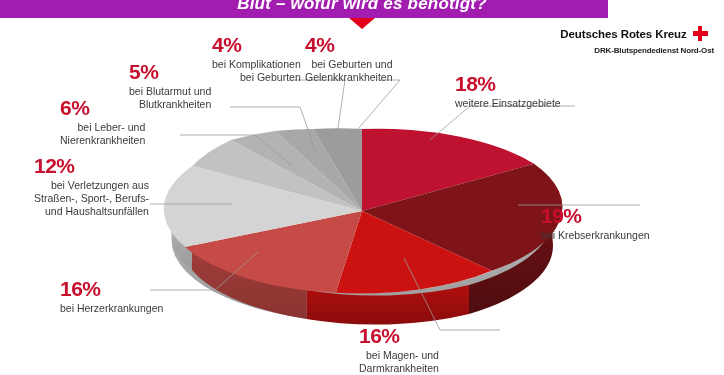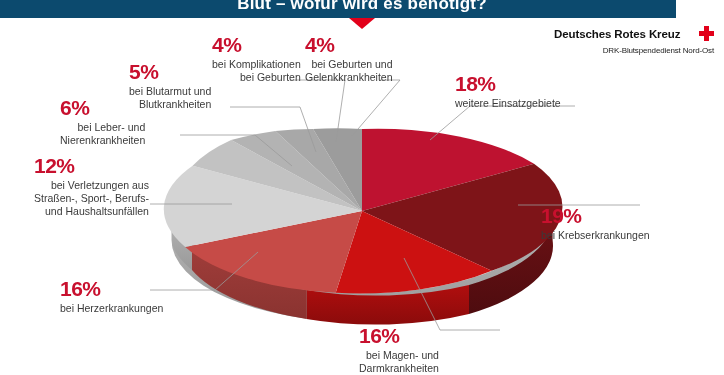--- a/index.html
+++ b/index.html
@@ -4,45 +4,46 @@
 <style>
   html,body{margin:0;padding:0;}
   body{
     width:724px;height:375px;overflow:hidden;position:relative;
     background:#ffffff;
     font-family:"Liberation Sans","DejaVu Sans",sans-serif;
     -webkit-font-smoothing:antialiased;
   }
   
   #header-banner{
-    position:absolute;left:0;top:0;width:676px;height:18px;
-    background:#0c4a6e;
+    position:absolute;left:0;top:0;width:608px;height:18px;
+    background:#a21caf;
+    font-style:italic;
   }
   #header-title{
     position:absolute;left:0;top:-6px;width:724px;
     text-align:center;color:#ffffff;
     font-size:17px;font-weight:bold;letter-spacing:.2px;
     white-space:nowrap;
   }
   #header-notch{
     position:absolute;left:50%;top:18px;margin-left:-13px;
     width:0;height:0;
     border-left:13px solid transparent;
     border-right:13px solid transparent;
     border-top:11px solid #E2001A;
   }
   
   #logo-block{position:absolute;right:10px;top:26px;width:160px;text-align:right;}
-  #logo-title-row{display:flex;align-items:center;justify-content:space-between;gap:6px;}
+  #logo-title-row{display:flex;align-items:center;justify-content:center;gap:6px;}
   #logo-title{font-size:11.5px;font-weight:bold;color:#111;letter-spacing:-.1px;}
   .cross{position:relative;width:15px;height:15px;flex:0 0 15px;}
   .cross:before,.cross:after{content:"";position:absolute;background:#E2001A;}
   .cross:before{left:5.2px;top:0;width:4.6px;height:15px;}
   .cross:after{top:5.2px;left:0;height:4.6px;width:15px;}
-  #logo-sub{font-size:8px;font-weight:normal;color:#222;margin-top:5px;letter-spacing:-.15px;}
+  #logo-sub{font-size:8px;font-weight:bold;color:#222;margin-top:5px;letter-spacing:-.15px;}
   .logo-line{font-size:7.2px;color:#333;margin-top:1.5px;letter-spacing:-.1px;}
   
   #chart-stage{position:absolute;left:0;top:0;width:724px;height:375px;}
   #pie-svg{position:absolute;left:0;top:0;}
   
   .label{position:absolute;}
   .label .pct{
     color:#C8102E;font-weight:bold;line-height:1;
     font-size:21px;letter-spacing:-.5px;
   }

